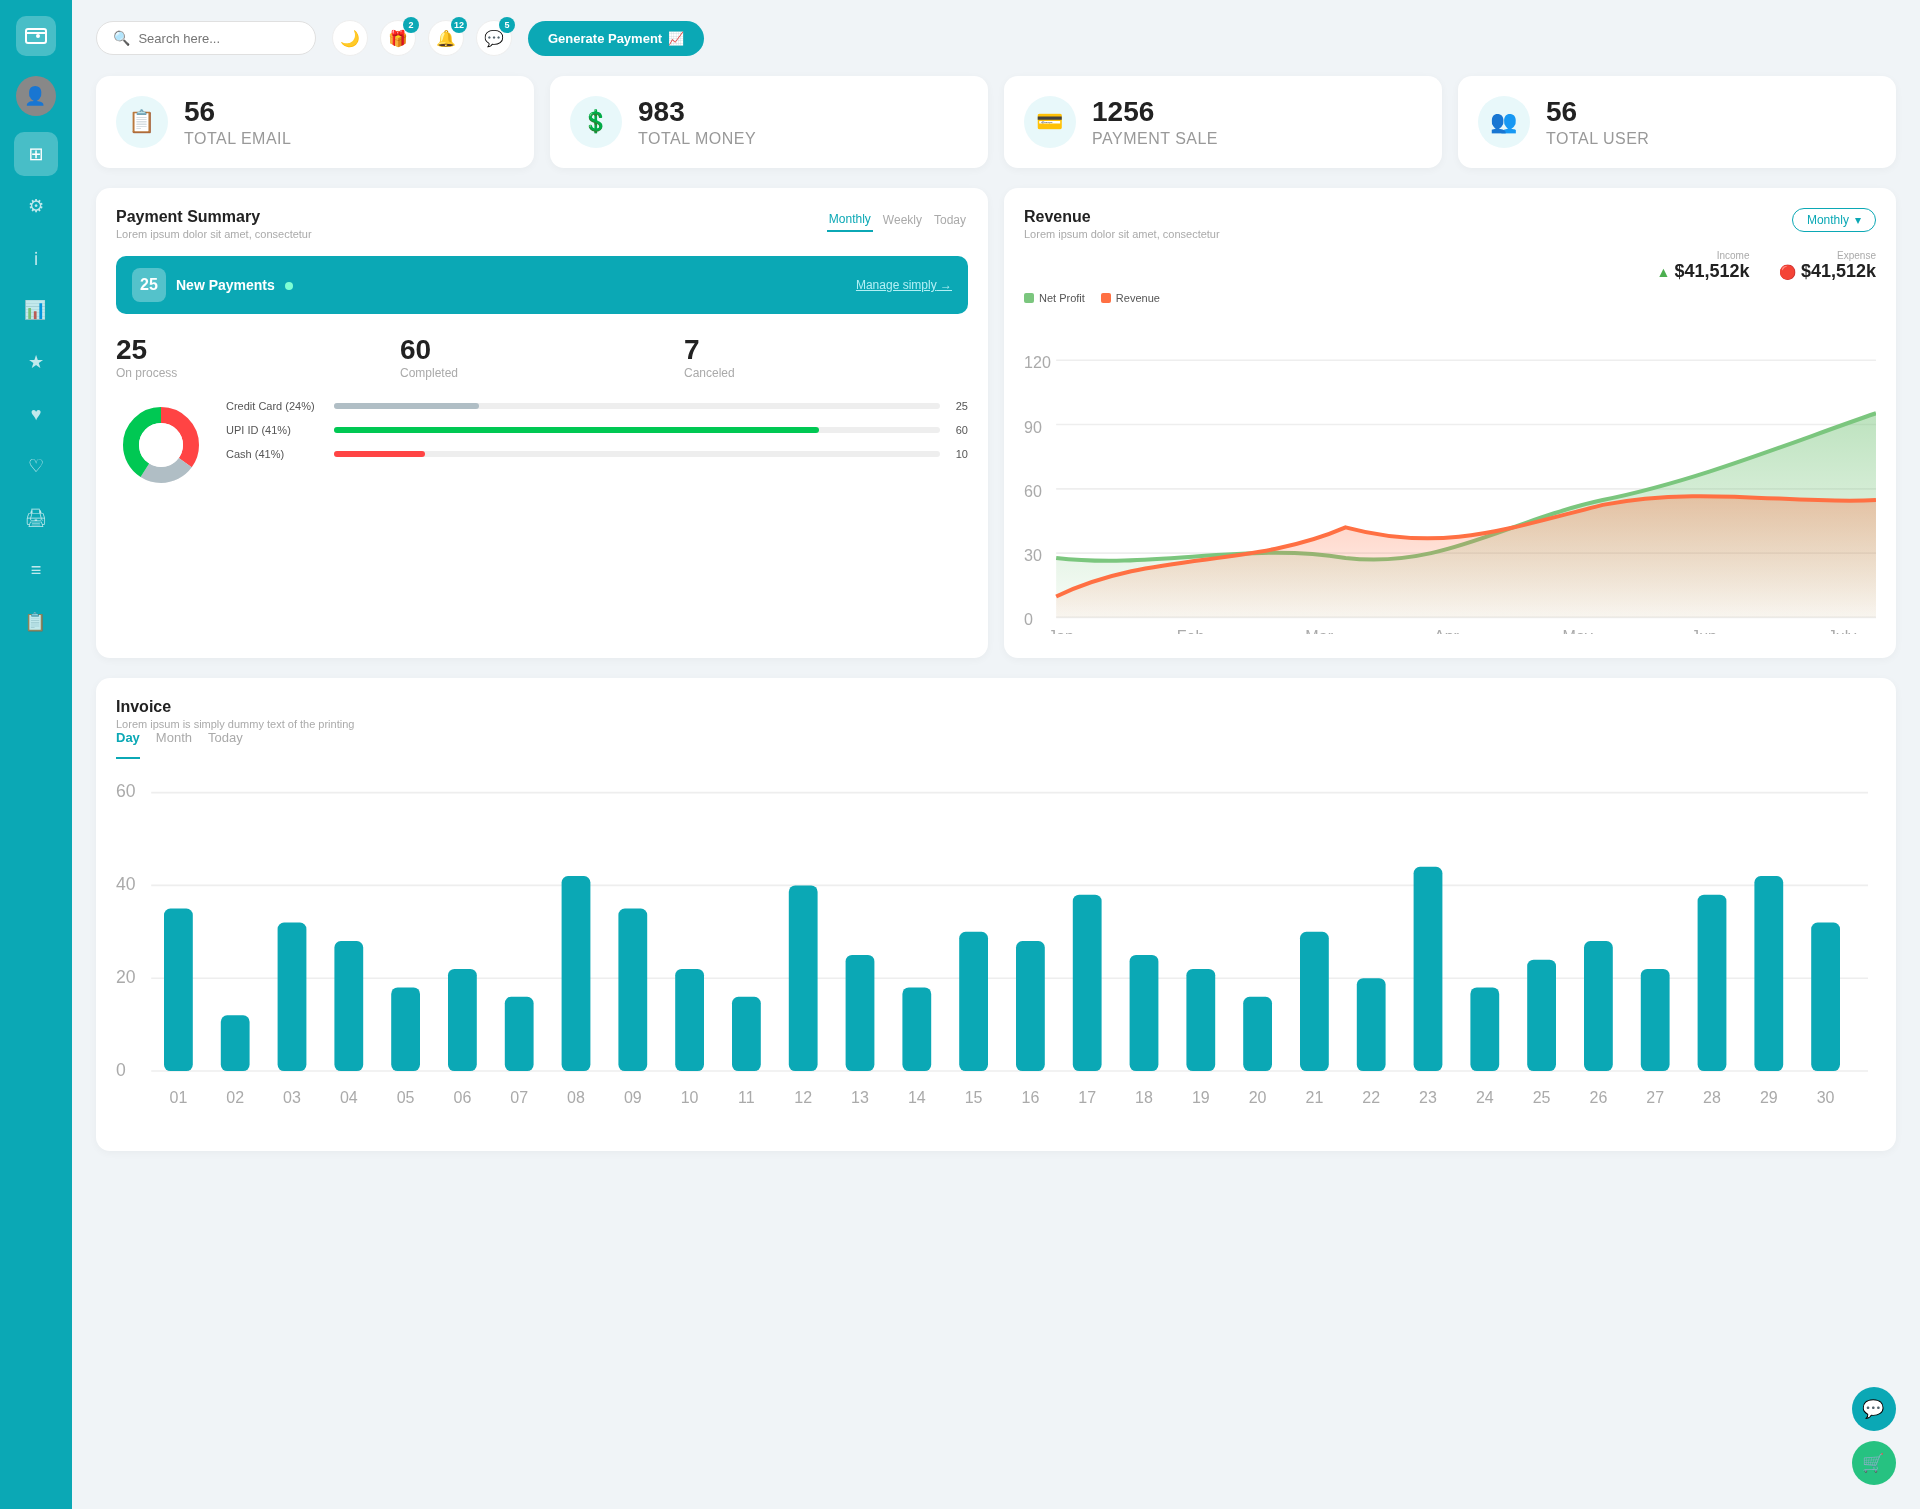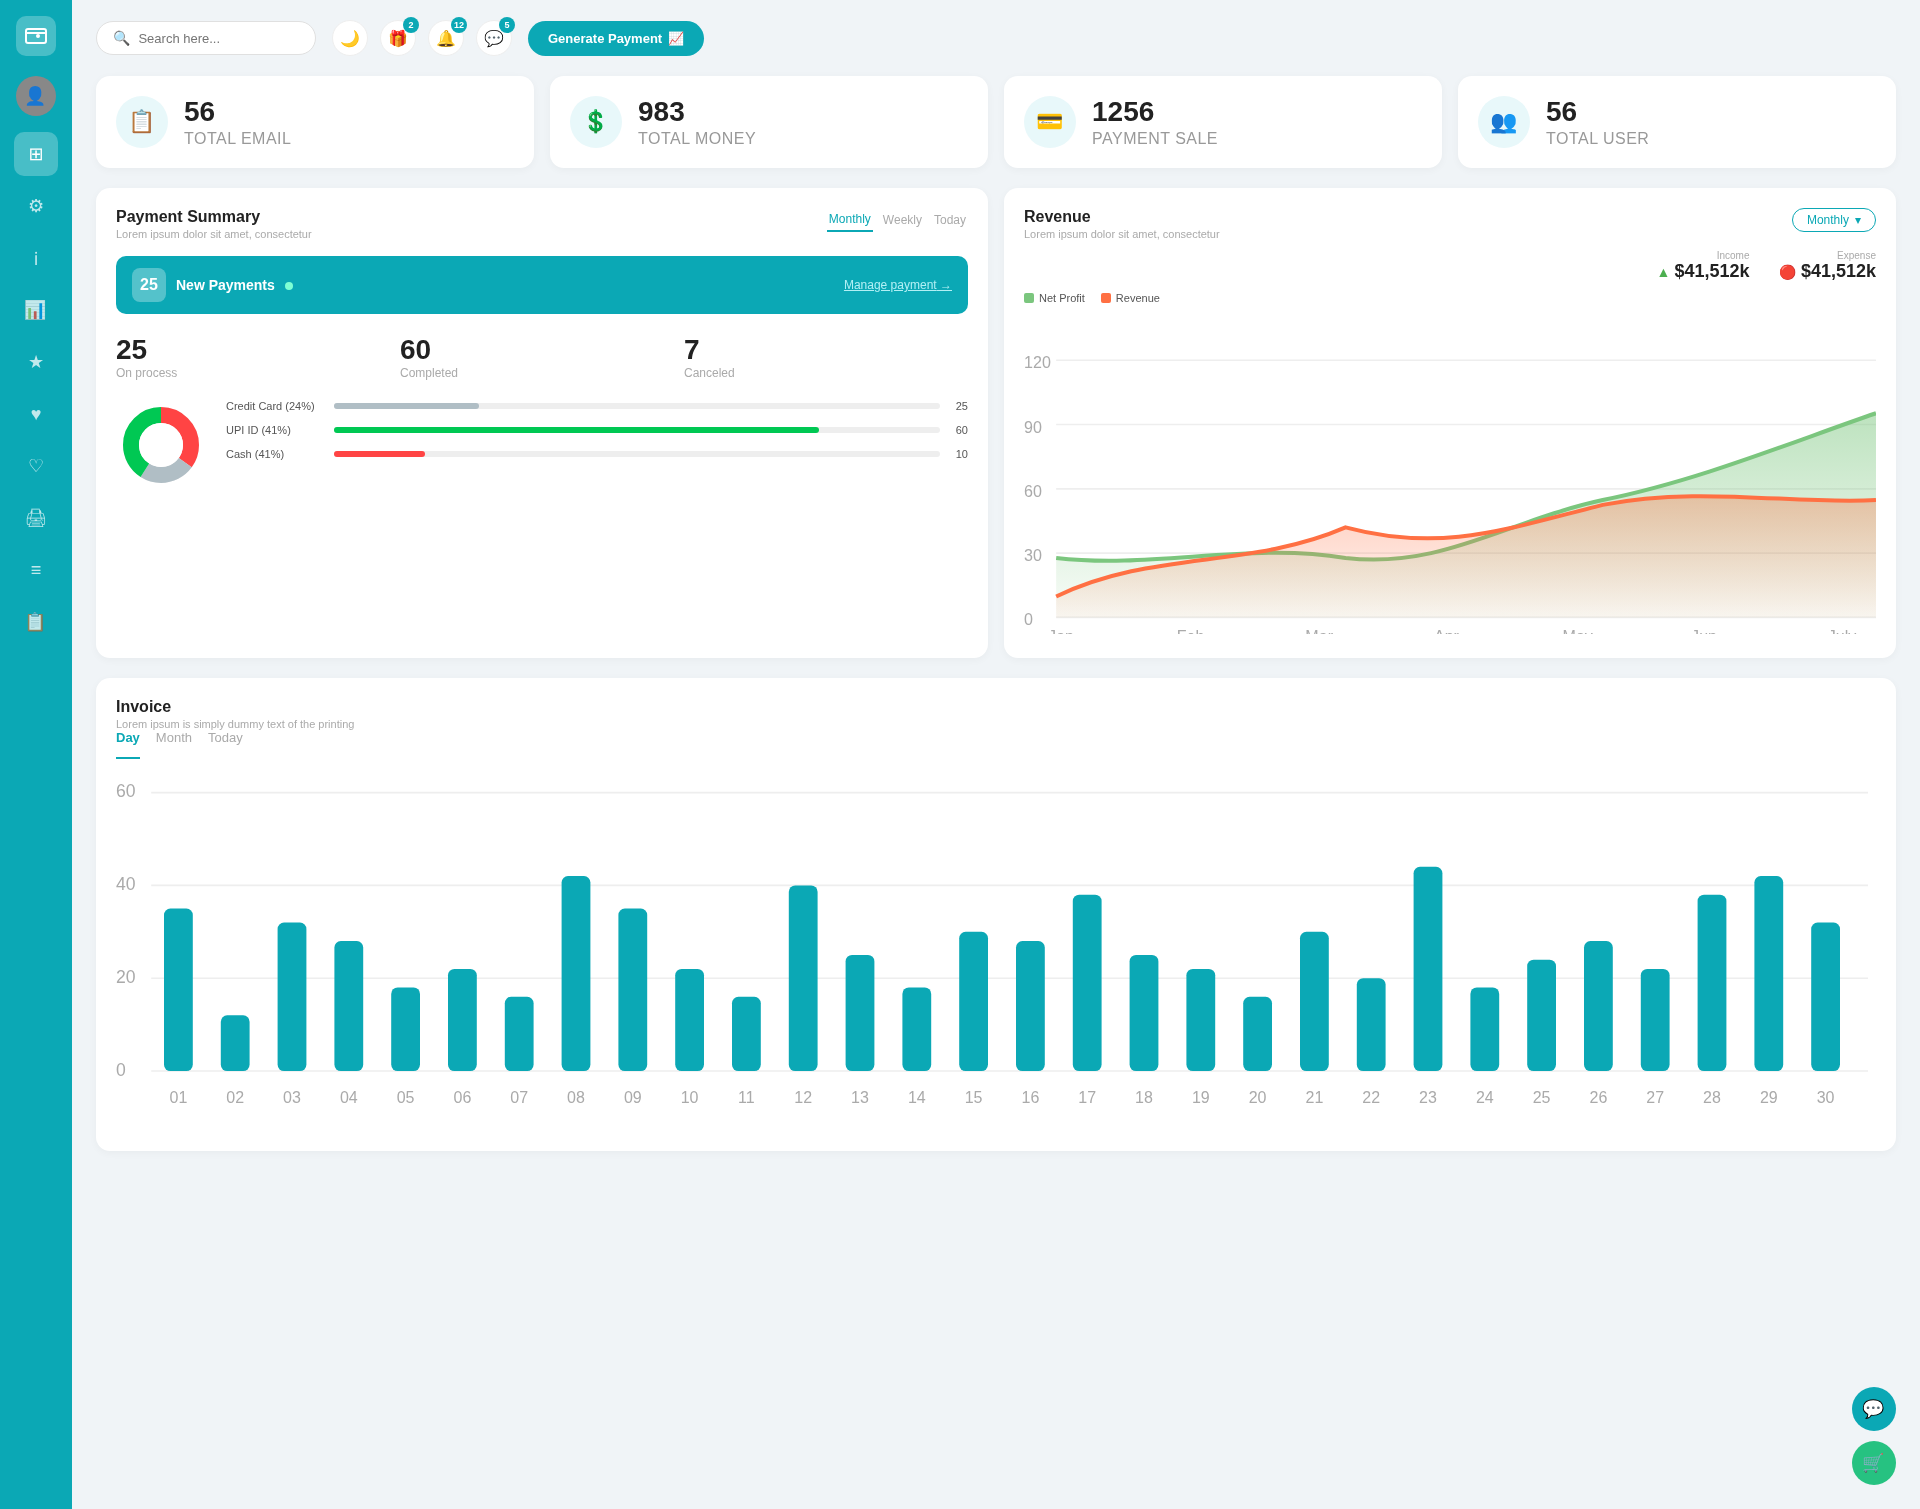--- a/index.html
+++ b/index.html
@@ -385,21 +385,21 @@
 
       <div class="new-payments-bar">
         <div class="new-payments-left">
           <div class="np-badge">25</div>
           <span class="np-label">
             <span>New Payments</span>
             <span class="np-dot"></span>
           </span>
         </div>
         <span class="manage-link">
-          <span>Manage payment</span> →
+          <span>Manage simply</span> →
         </span>
       </div>
 
       <div class="stats-3col">
         <div class="stat3">
           <div class="stat3-val">25</div>
           <div class="stat3-label">On process</div>
         </div>
         <div class="stat3">
           <div class="stat3-val">60</div>

